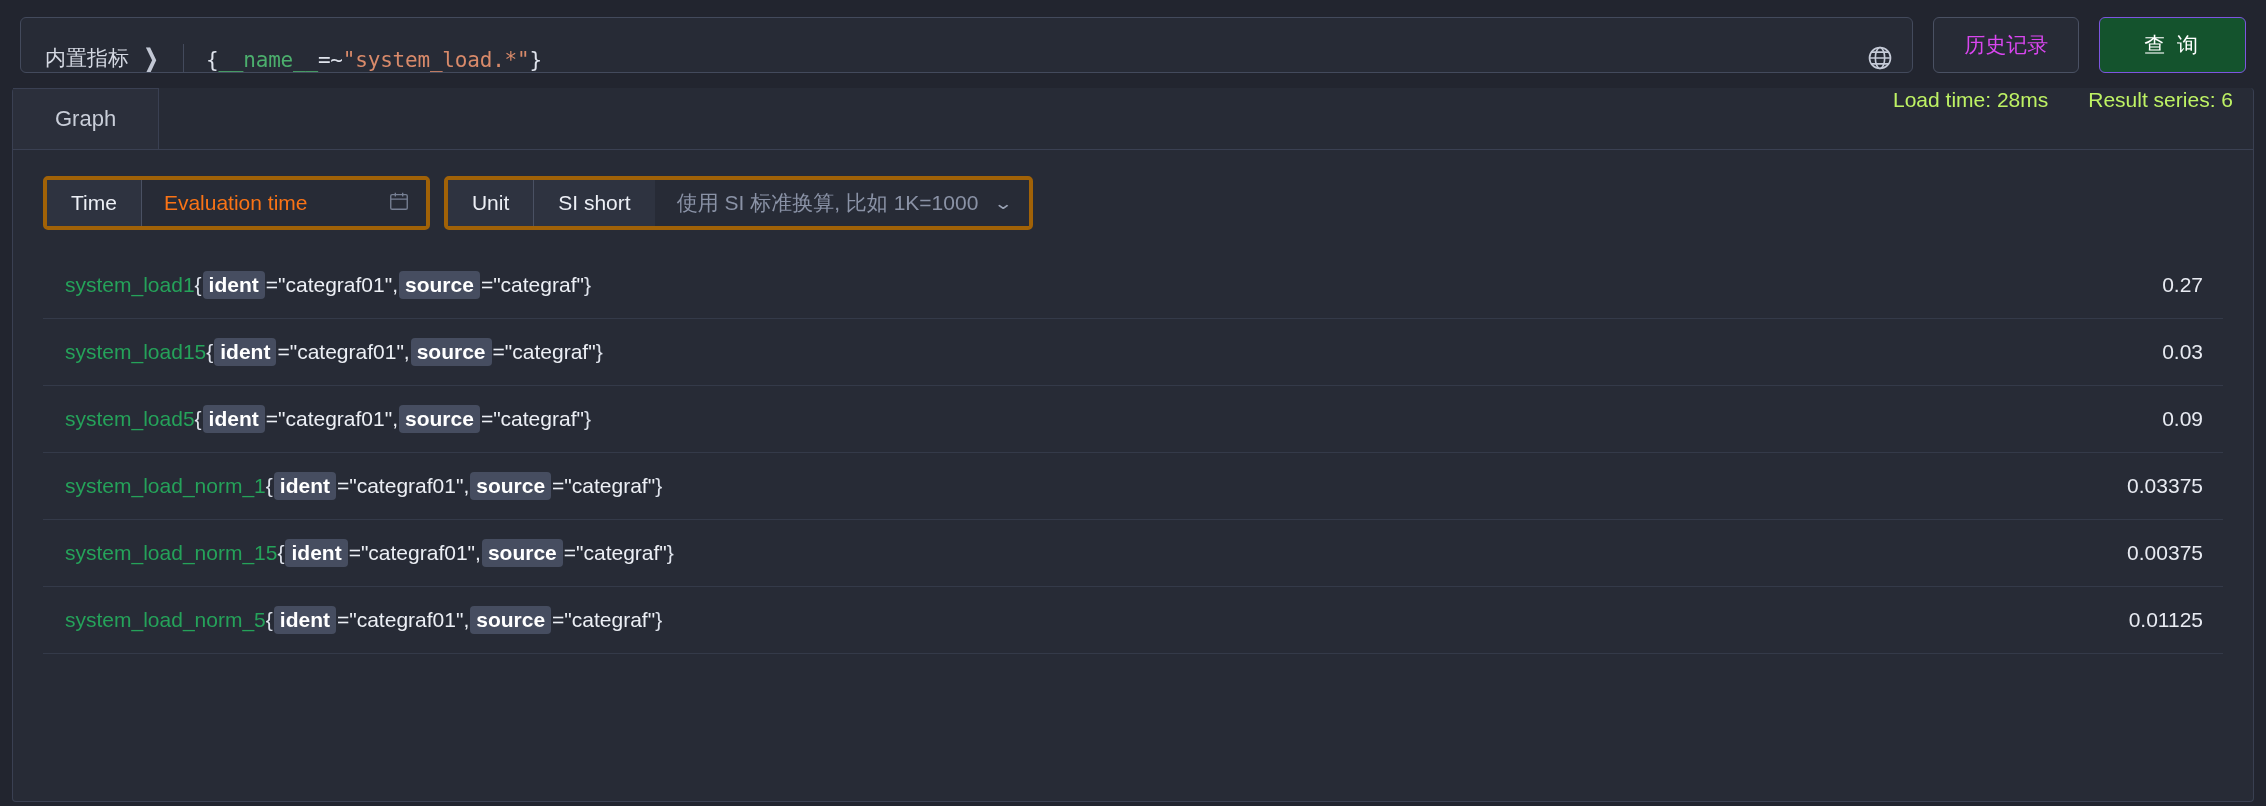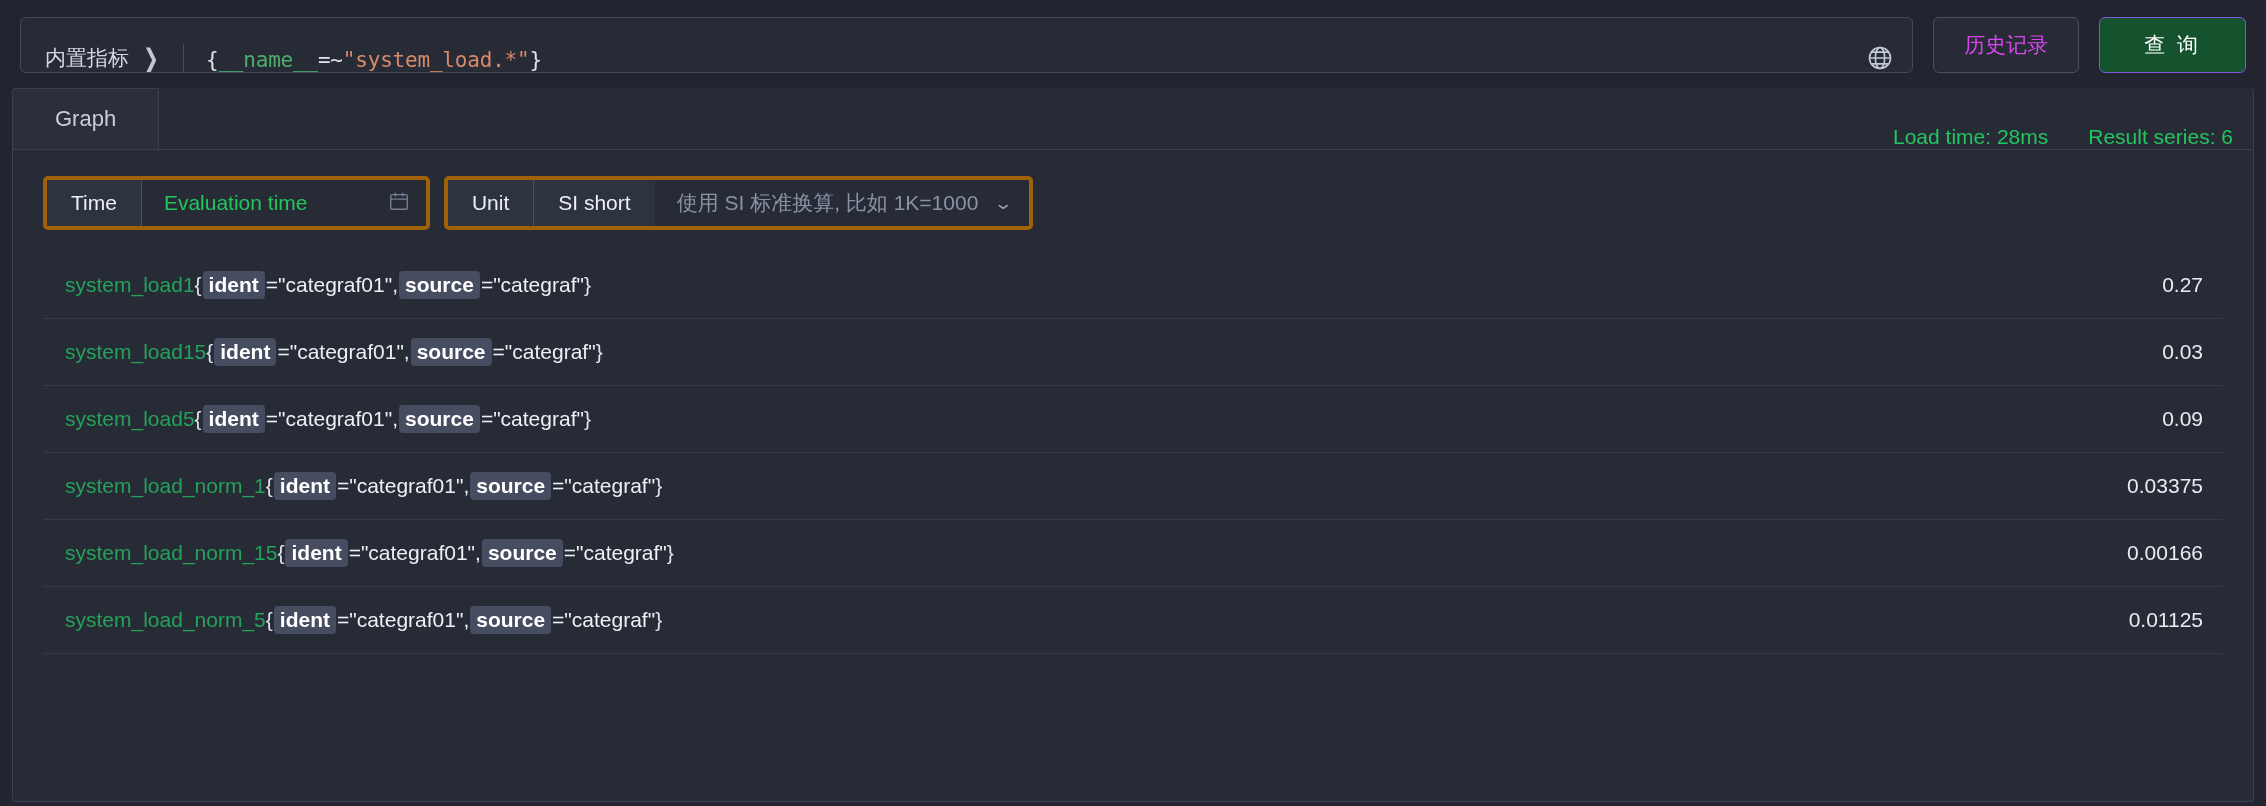--- a/index.html
+++ b/index.html
@@ -127,25 +127,25 @@
   }
   .tab.inactive {
     color: #c9ced9;
     background: #2b2f3b;
     border-top: 1px solid #3a4052;
   }
   .tabs-filler {
     flex: 1 1 auto;
     border-bottom: 1px solid #3a4052;
     display: flex;
-    align-items: flex-end;
+    align-items: flex-start;
     justify-content: flex-end;
     gap: 40px;
     padding-right: 20px;
-    color: #22c55e;
+    color: #bef264;
     font-size: 21px;
   }
 
   
   .controls {
     display: flex;
     align-items: center;
     gap: 14px;
     padding: 26px 30px 0 30px;
   }
@@ -170,21 +170,21 @@
   .addon.last { border-right: none; }
   .field {
     display: flex;
     align-items: center;
     justify-content: space-between;
     gap: 20px;
     padding: 0 16px 0 22px;
     background: #272b36;
     min-width: 284px;
   }
-  .field .ph { color: #22c55e; font-size: 21px; }
+  .field .ph { color: #f97316; font-size: 21px; }
   .select-val {
     display: flex;
     align-items: center;
     gap: 18px;
     padding: 0 18px 0 22px;
     background: #272b36;
     color: #8a92a6;
     font-size: 21px;
     white-space: nowrap;
   }
@@ -374,21 +374,21 @@
       <div class="row">
         <div class="series">
           <span class="metric">system_load_norm_15</span>
           <span class="punct"> { </span>
           <span class="lbl-key">ident</span>
           <span class="lbl-val">="categraf01", </span>
           <span class="lbl-key">source</span>
           <span class="lbl-val">="categraf" </span>
           <span class="punct">}</span>
         </div>
-        <div class="value">0.00166</div>
+        <div class="value">0.00375</div>
       </div>
       <div class="row">
         <div class="series">
           <span class="metric">system_load_norm_5</span>
           <span class="punct"> { </span>
           <span class="lbl-key">ident</span>
           <span class="lbl-val">="categraf01", </span>
           <span class="lbl-key">source</span>
           <span class="lbl-val">="categraf" </span>
           <span class="punct">}</span>

